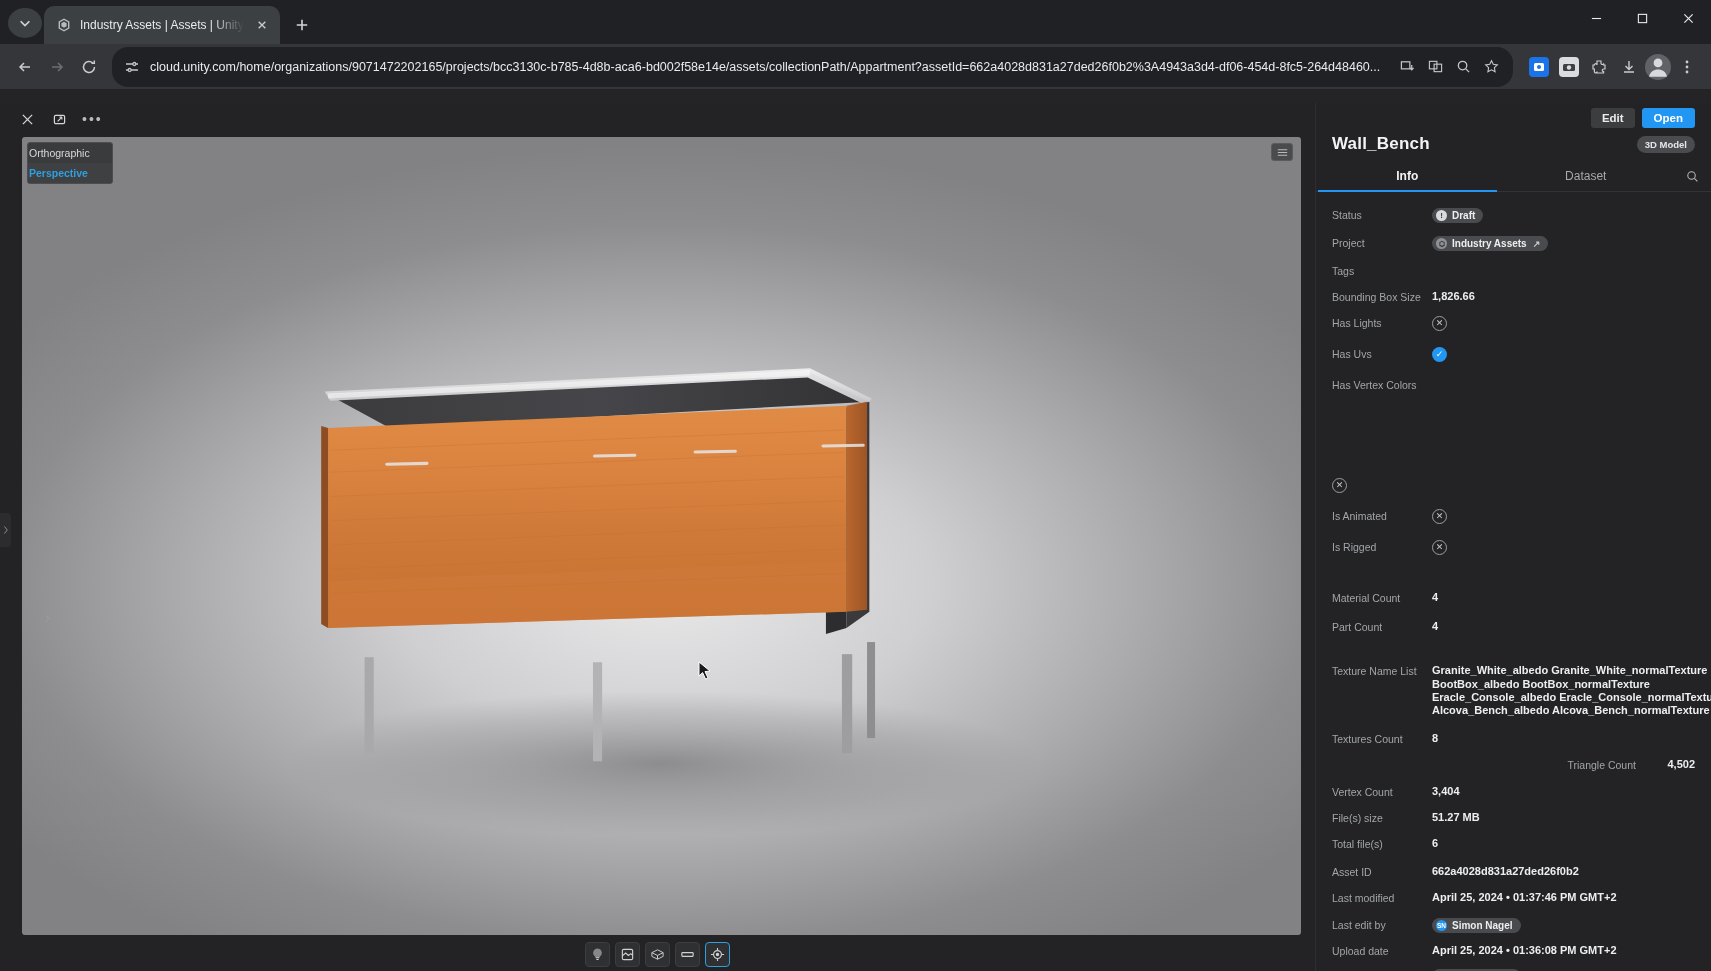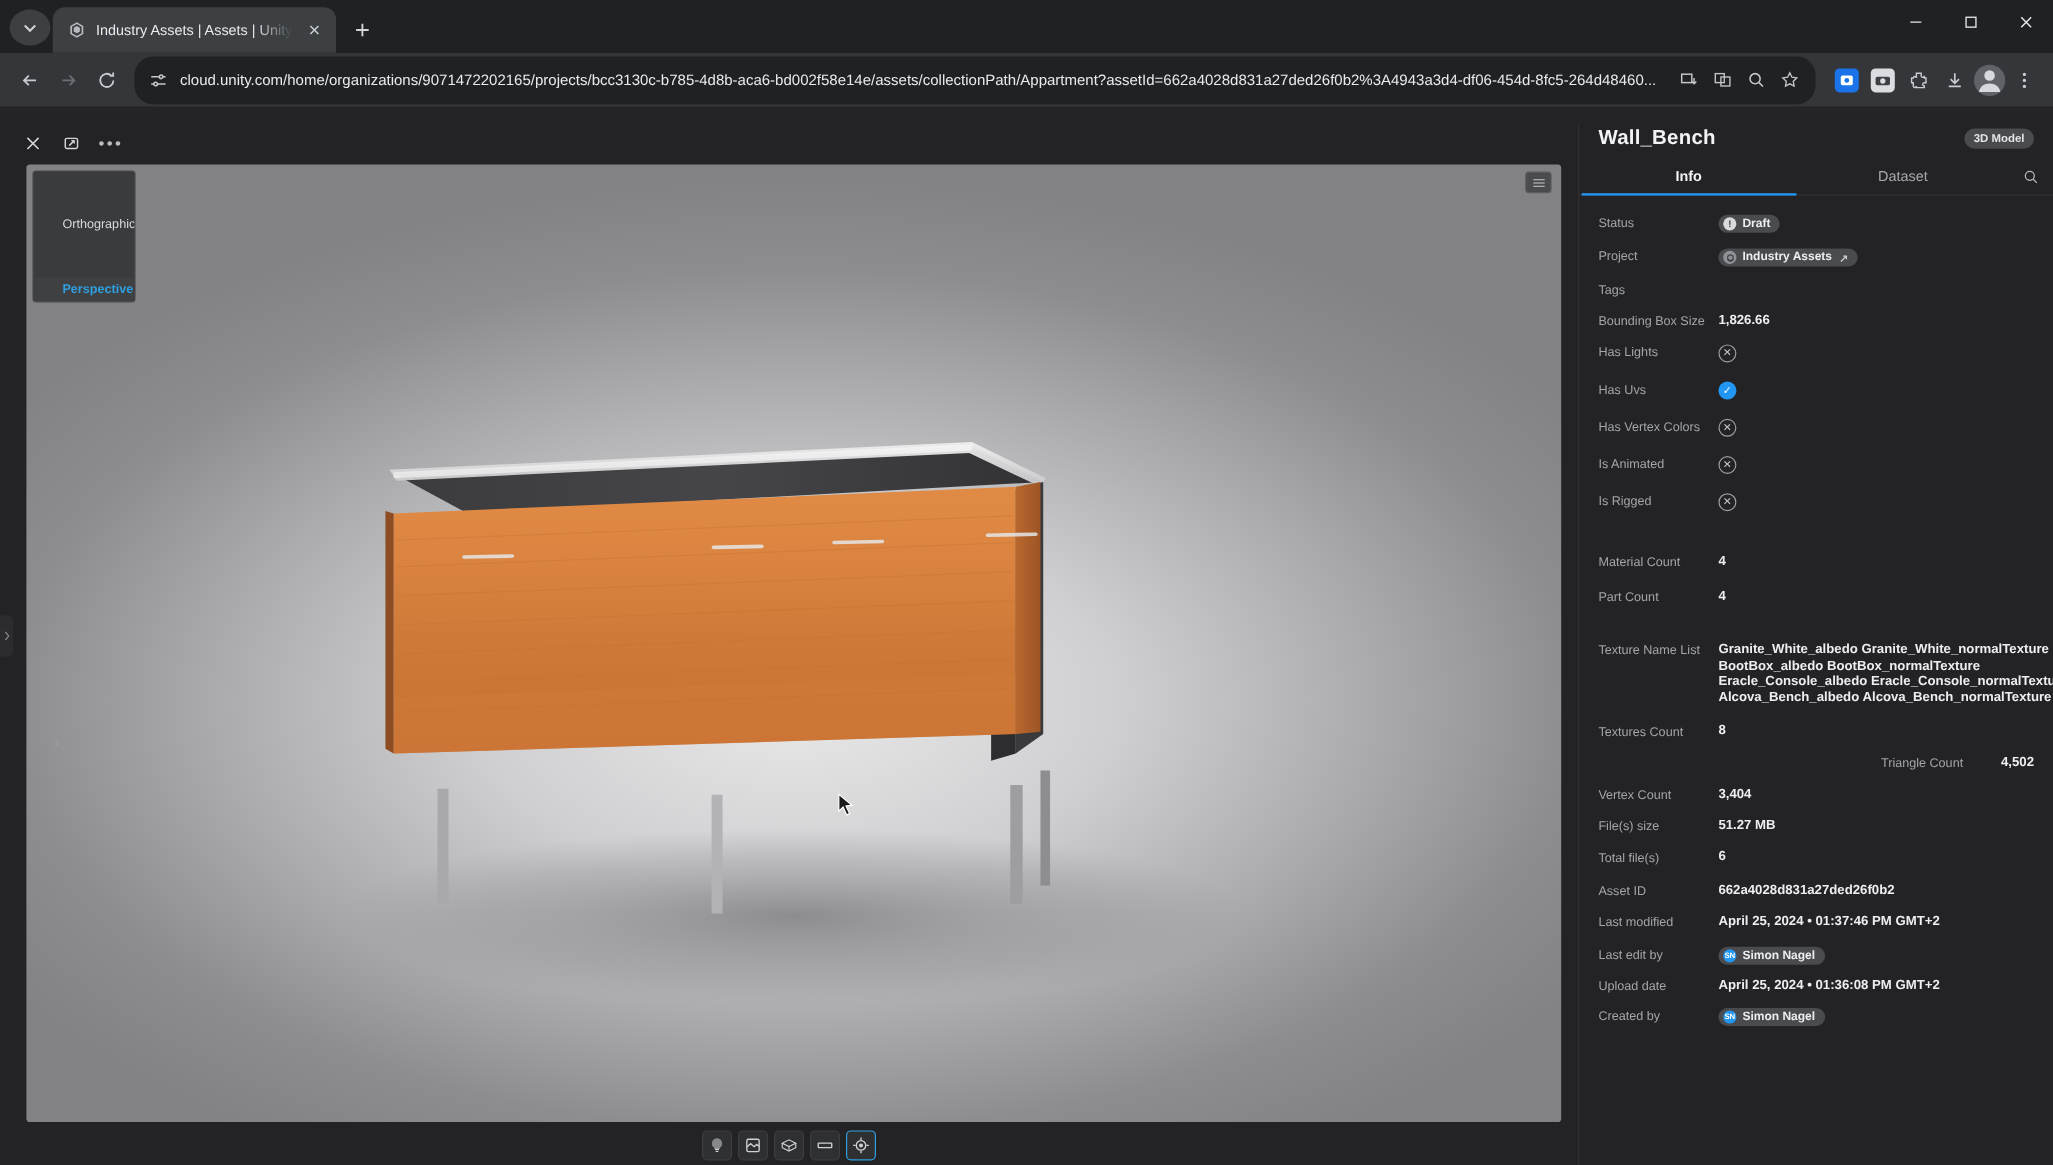--- a/index.html
+++ b/index.html
@@ -98,21 +98,21 @@
     border-radius: 3px; overflow: hidden;
     background: radial-gradient(ellipse 62% 55% at 50% 56%, #e9e9ea 0%, #cfcfd1 34%, #a9a9ab 62%, #8d8d8f 82%, #828284 100%);
   }
 
   
   .proj-menu {
     position: absolute; left: 5px; top: 5px; width: 86px;
     background: #3a3b3d; border: 1px solid #4c4d50; border-radius: 3px;
     overflow: hidden; font-size: 10.5px; z-index: 6;
   }
-  .proj-item { padding: 4px 24px; color: #d7d9dc; margin-top: 34px; }
+  .proj-item { padding: 4px 1px; color: #d7d9dc; }
   .proj-item.active { color: #2f9fe0; font-weight: bold; background: #3f4042; }
 
   .corner-btn {
     position: absolute; right: 8px; top: 6px; width: 22px; height: 18px;
     background: #4a4b4d; border: 1px solid #5a5b5e; border-radius: 3px;
     display: flex; align-items: center; justify-content: center; z-index: 6;
   }
   .corner-btn svg { width: 11px; height: 9px; color: #cacccf; }
 
   
@@ -503,20 +503,24 @@
               <circle cx="8" cy="8" r="4.2"></circle>
               <circle cx="8" cy="8" r="1.2" fill="currentColor"></circle>
               <path d="M8 1v2.2M8 12.8V15M1 8h2.2M12.8 8H15"></path>
             </svg>
         </div>
       </div>
     </div>
 
     <div class="inspector">
 
+      <div class="insp-actions">
+        <div class="btn-edit">Edit</div>
+        <div class="btn-open">Open</div>
+      </div>
 
       <div class="insp-titlerow">
         <div class="insp-title">Wall_Bench</div>
         <div class="badge-type">3D Model</div>
       </div>
 
       <div class="tabs-row">
         <div class="tab-item active">Info</div>
         <div class="tab-item">Dataset</div>
         <div class="tab-search">
@@ -563,21 +567,21 @@
         <div class="field" style="margin-bottom:16px;">
           <div class="f-label">Has Lights</div>
           <div class="mark no">✕</div>
         </div>
 
         <div class="field" style="margin-bottom:16px;">
           <div class="f-label">Has Uvs</div>
           <div class="mark yes">✓</div>
         </div>
 
-        <div class="field" style="margin-bottom:16px;">
+        <div class="field" style="margin-bottom:16px;flex-direction:column;">
           <div class="f-label">Has Vertex Colors</div>
           <div class="mark no">✕</div>
         </div>
 
         <div class="field" style="margin-bottom:16px;">
           <div class="f-label">Is Animated</div>
           <div class="mark no">✕</div>
         </div>
 
         <div class="field" style="margin-bottom:36px;">

